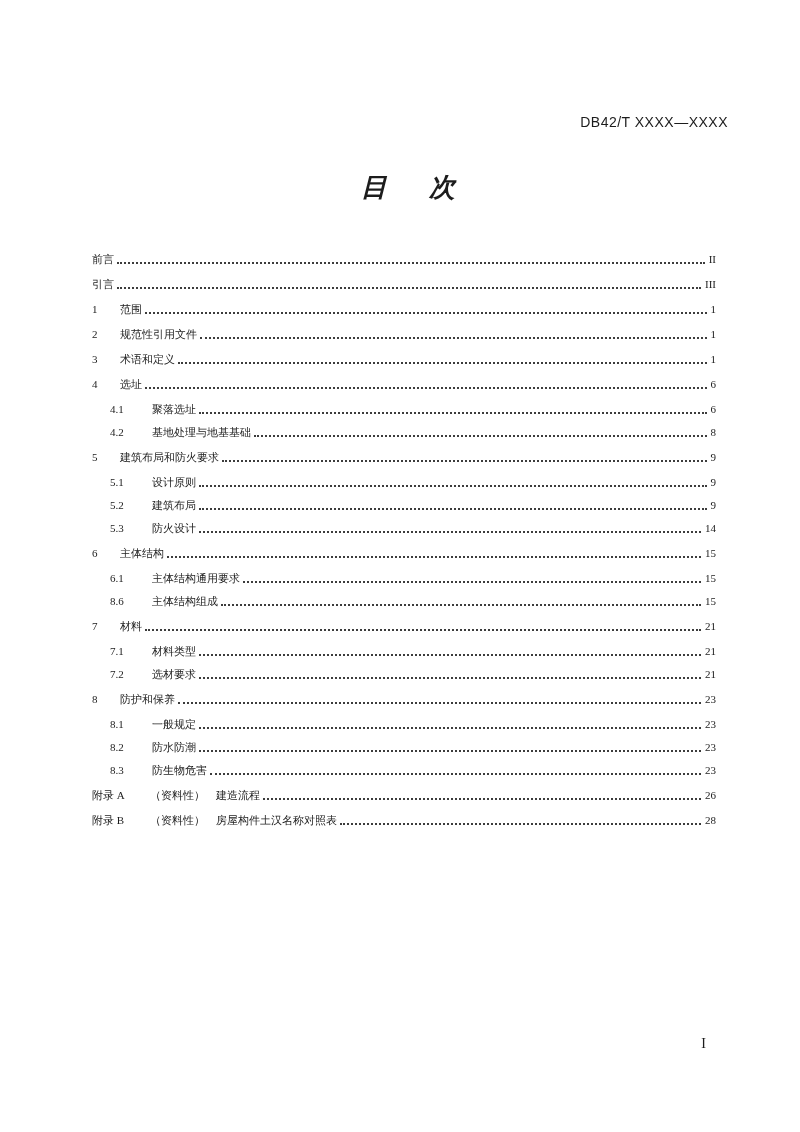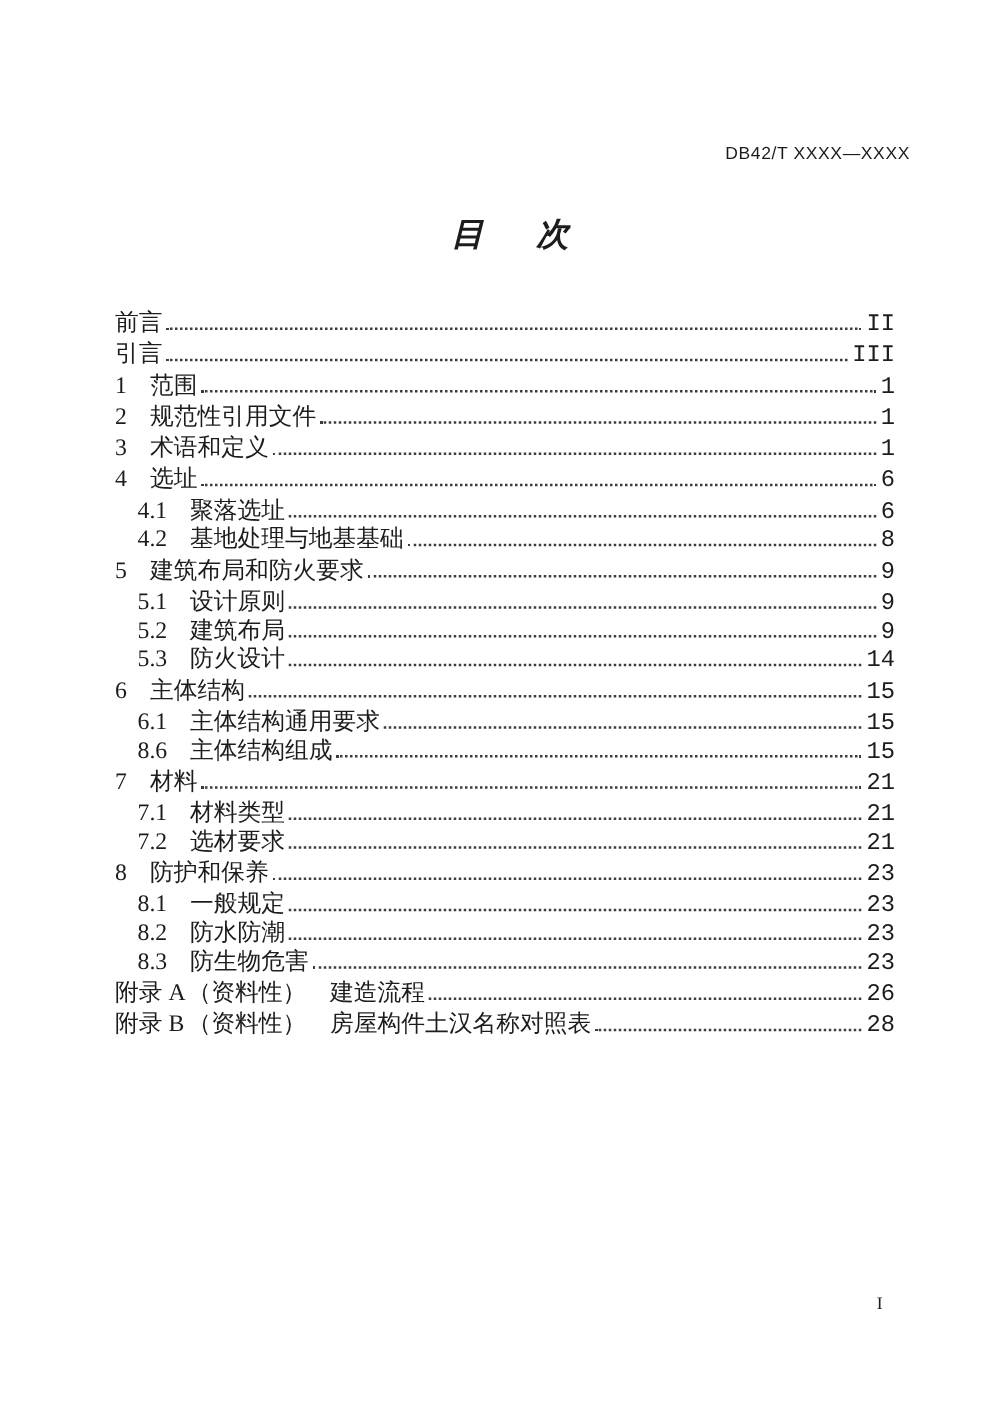--- a/index.html
+++ b/index.html
@@ -28,38 +28,38 @@
     padding-left: 8px; 
     white-space: pre;
     font-style: italic;
   }
   .toc {
     position: absolute; top: 245px; left: 92px; width: 624px;
   }
   .toc-row {
     display: flex; align-items: flex-end;
     height: 23px;
-    font-size: 19px;
+    font-size: 11px;
   }
   .toc-row .num, .toc-row .title, .toc-row .page {
     line-height: 22px; white-space: pre;
   }
   .toc-row .num { display: inline-block; }
   .lvl0, .lvlA { margin: 2px 0; }
   .lvl0 .num { min-width: 28px; }
   .lvl1 { padding-left: 18px; }
   .lvl1 .num { min-width: 42px; }
   .lvlA .num { min-width: 58px; }
   .toc-row .dots {
     flex: 1 1 auto;
     min-width: 12px;
     border-bottom: 2px dotted #3c3c3c;
     margin: 0 4px 6px 3px;
   }
-  .toc-row .page { text-align: right; font-family: Liberation Mono, monospace; }
+  .toc-row .page { text-align: right; }
   .doc-footer {
     position: absolute; top: 1036px; left: 0; right: 94px;
     text-align: right;
     font-size: 14px;
     white-space: pre;
   }
 </style>
 </head>
 <body>
 

